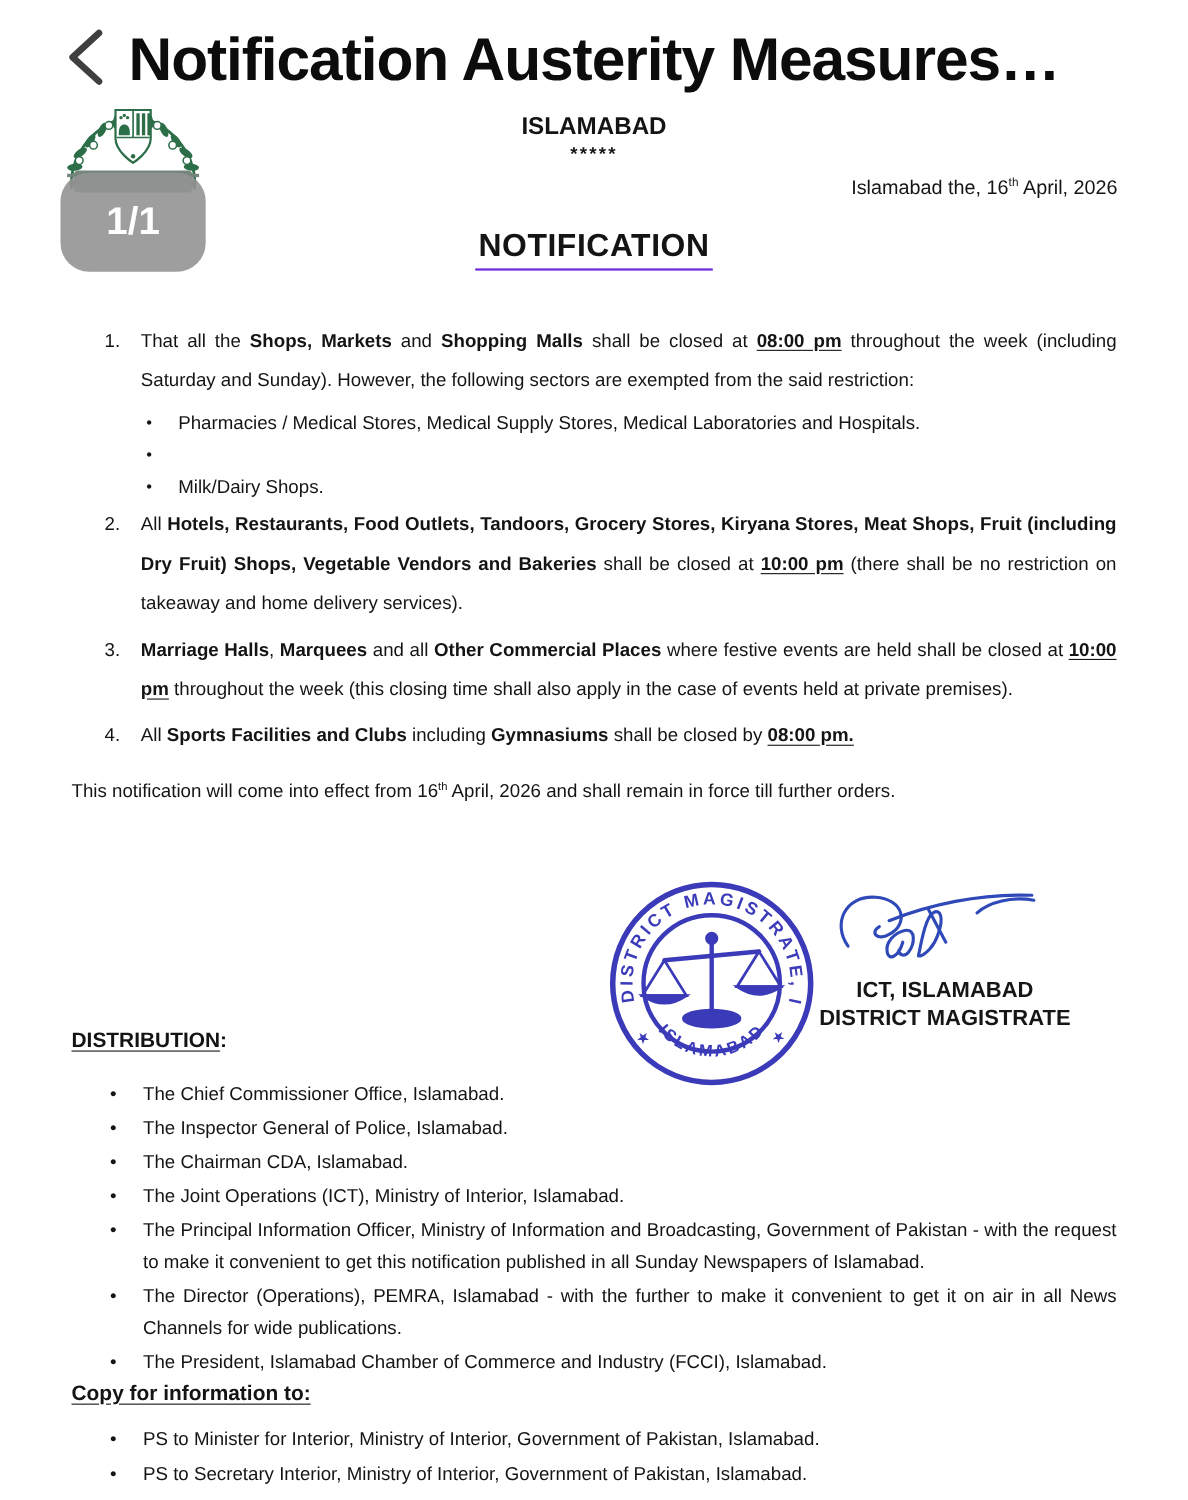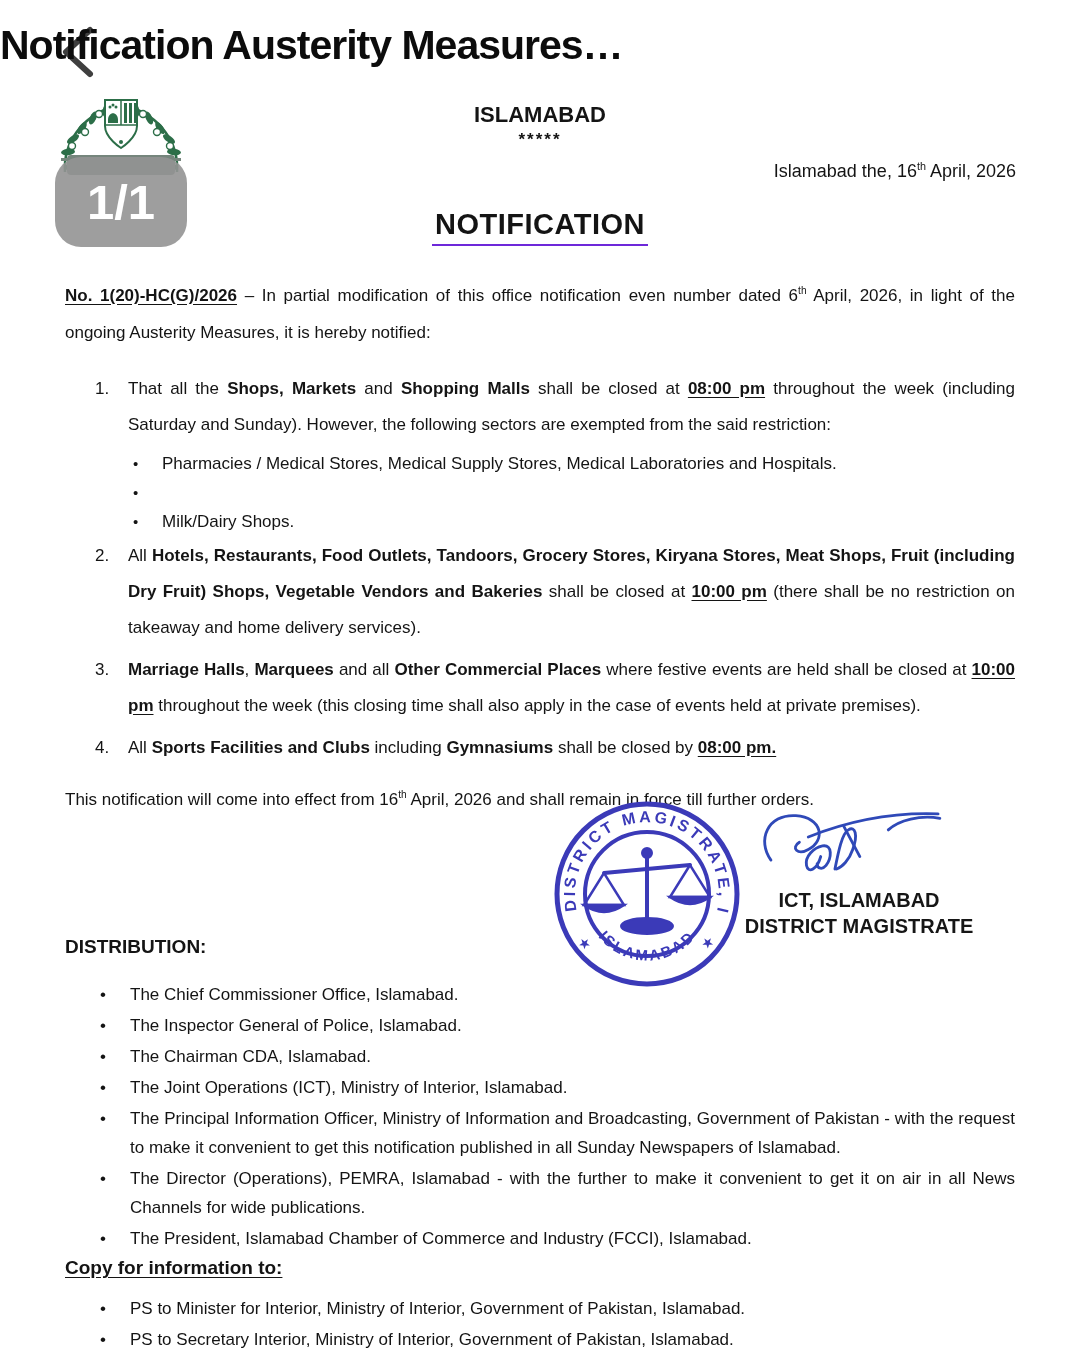--- a/index.html
+++ b/index.html
@@ -6,31 +6,31 @@
   html,body { margin:0; padding:0; background:#ffffff; }
   .page {
     position:relative; width:1080px; height:1364px; margin:0 auto;
     background:#ffffff; overflow:hidden;
     font-family:"Liberation Sans", sans-serif; color:#141414;
   }
 
   
   .back-btn { position:absolute; top:24px; left:56px; width:46px; height:56px; cursor:pointer; }
   .app-title {
-    position:absolute; top:22px; left:0; right:0; text-align:left;
-    font-size:41px; font-weight:bold; letter-spacing:-1px; color:#0c0c0c;
+    position:absolute; top:22px; left:0; right:0; text-align:center;
+    font-size:55px; font-weight:bold; letter-spacing:-1px; color:#0c0c0c;
   }
 
   
   .crest { position:absolute; top:92px; left:55px; width:132px; height:122px; }
   .page-badge {
     position:absolute; top:157px; left:55px; width:132px; height:90px;
     background:rgba(148,148,148,0.9); border-radius:26px;
     display:flex; align-items:center; justify-content:center;
-    color:#ffffff; font-size:49px; font-weight:bold;
+    color:#ffffff; font-size:35px; font-weight:bold;
   }
 
   
   .lh-city  { position:absolute; top:102px; left:0; right:0; text-align:center; font-size:22px; font-weight:bold; }
   .lh-stars { position:absolute; top:130px; left:0; right:0; text-align:center; font-size:17px; font-weight:bold; letter-spacing:2px; }
   .date-line { position:absolute; top:160px; right:64px; font-size:18px; }
 
   .doc-heading-wrap { position:absolute; top:208px; left:0; right:0; text-align:center; }
   .doc-heading {
     display:inline-block; font-size:29px; font-weight:bold; letter-spacing:0.5px;
@@ -128,21 +128,20 @@
 
   <div class="lh-city">ISLAMABAD</div>
   <div class="lh-stars">*****</div>
   <div class="date-line"><span>Islamabad the, 16</span><span style="vertical-align: super; font-size: 0.6em;">th</span><span> April, 2026</span></div>
 
   <div class="doc-heading-wrap">
     <span class="doc-heading">NOTIFICATION</span>
   </div>
 
   <div class="body-block">
-    <div class="intro"><span style="font-weight: bold; text-decoration: underline; text-underline-offset: 3px;">No. 1(20)-HC(G)/2026</span><span> – In partial modification of this office notification even number dated 6</span><span style="vertical-align: super; font-size: 0.6em;">th</span><span> April, 2026, in light of the ongoing Austerity Measures, it is hereby notified:</span></div>
 
     <div class="num-list">
 
       <div class="num-item">
         <div class="num-marker">1.</div>
         <div class="num-text"><span>That all the </span><span style="font-weight: bold;">Shops, Markets</span><span> and </span><span style="font-weight: bold;">Shopping Malls</span><span> shall be closed at </span><span style="font-weight: bold; text-decoration: underline; text-underline-offset: 3px;">08:00 pm</span><span> throughout the week (including Saturday and Sunday). However, the following sectors are exempted from the said restriction:</span></div>
       </div>
       <div class="sub-list">
         <div class="sub-item">
           <div class="sub-marker">•</div>
@@ -215,21 +214,21 @@
         <path d="M 98,24 L 116,58"></path>
       </g>
     </svg>
     <div class="sig-name">
       <div>ICT, ISLAMABAD</div>
       <div>DISTRICT MAGISTRATE</div>
     </div>
   </div>
 
   <div class="dist-block">
-    <div class="dist-heading"><span style="font-weight: bold; text-underline-offset: 3px;">DISTRIBUTION</span><span style="font-weight: bold;">:</span></div>
+    <div class="dist-heading"><span style="font-weight: bold; text-decoration: underline; text-underline-offset: 3px;">DISTRIBUTION</span><span style="font-weight: bold;">:</span></div>
     <div class="dist-list">
       <div class="dist-item">
         <div class="dist-marker">•</div>
         <div class="dist-text">The Chief Commissioner Office, Islamabad.</div>
       </div>
       <div class="dist-item">
         <div class="dist-marker">•</div>
         <div class="dist-text">The Inspector General of Police, Islamabad.</div>
       </div>
       <div class="dist-item">

